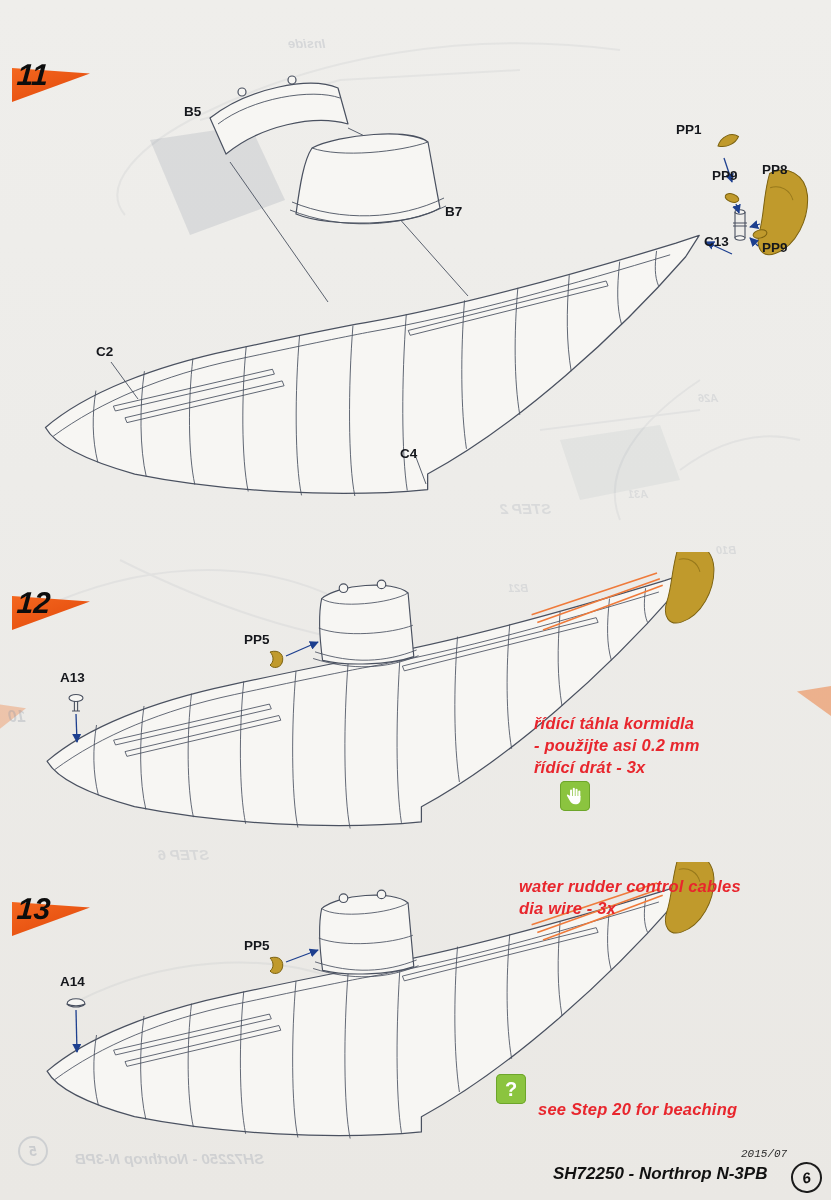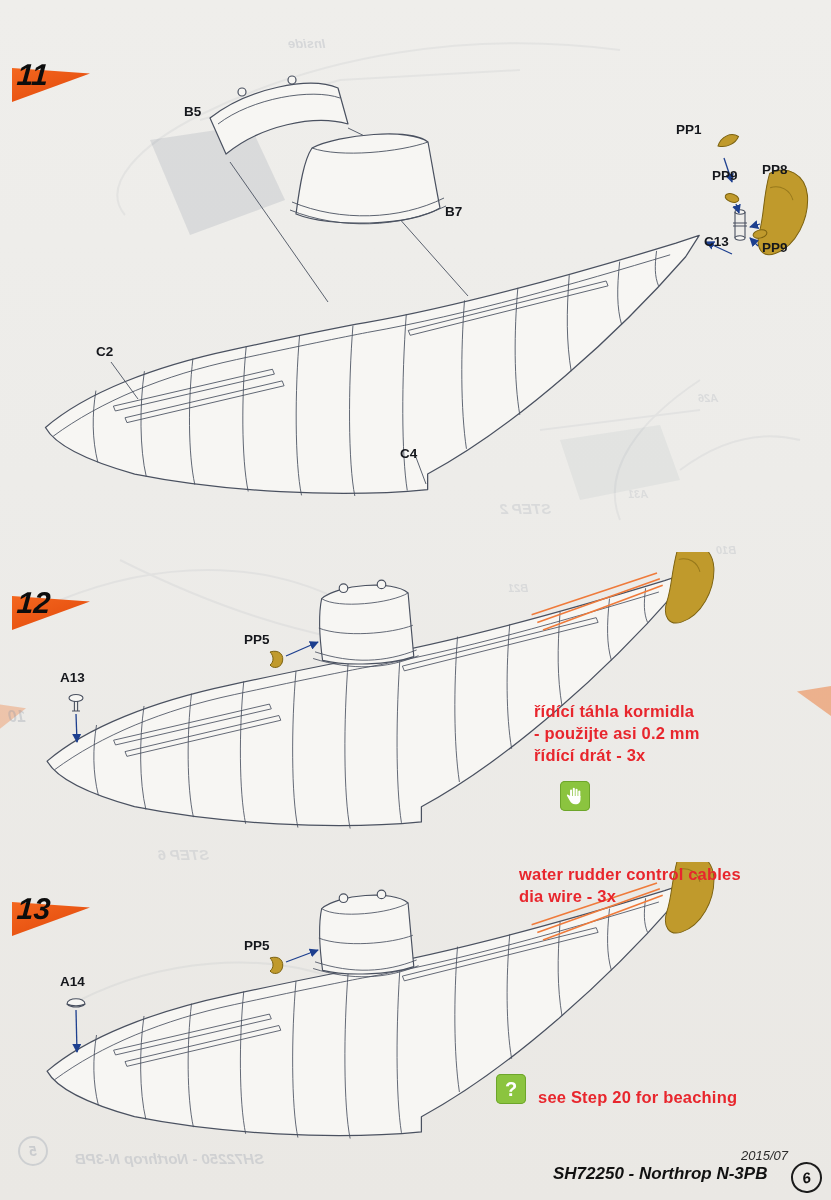--- a/index.html
+++ b/index.html
@@ -17,28 +17,28 @@
   .art{position:absolute;z-index:2;}
   .art text{font-family:"Liberation Sans",sans-serif;font-weight:bold;font-size:13.5px;fill:#15171c;}
   
   .badge{position:absolute;width:92px;height:42px;z-index:3;}
   .flag{position:absolute;left:0;top:6px;width:78px;height:34px;
         background:linear-gradient(160deg,#f4671f,#e1470a);
         clip-path:polygon(0 0,100% 16%,0 100%);}
   .stepnum{position:absolute;left:5px;top:-2px;font-style:italic;font-weight:bold;font-size:30px;
         color:#0d0d0d;transform:skewX(-4deg);line-height:1;}
   
-  .note{position:absolute;z-index:4;color:#e8262d;font-weight:bold;
-        font-size:16.5px;line-height:22px;letter-spacing:.2px;}
+  .note{position:absolute;z-index:4;color:#e8262d;font-style:italic;font-weight:bold;
+        font-size:16.5px;line-height:22px;letter-spacing:.2px;margin-top:12px;}
   
   .gicon{position:absolute;z-index:4;width:30px;height:30px;background:#8bc43f;border-radius:5px;
         box-shadow:inset 0 0 0 1px #6da52b;display:flex;align-items:center;justify-content:center;}
   .gicon .q{color:#fff;font-weight:bold;font-size:20px;line-height:1;}
   
-  .footer-date{position:absolute;left:741px;top:1148px;z-index:3;font-style:italic;font-size:13px;color:#2a2a2a;}
+  .footer-date{position:absolute;left:741px;top:1148px;z-index:3;font-style:italic;font-size:11px;color:#2a2a2a;font-family:Liberation Mono, monospace;}
   .footer-title{position:absolute;left:553px;top:1164px;z-index:3;font-style:italic;font-weight:bold;
         font-size:17px;color:#111;}
   .footer-page{position:absolute;left:791px;top:1162px;z-index:3;width:27px;height:27px;border:2px solid #1c1c1c;
         border-radius:50%;display:flex;align-items:center;justify-content:center;transform:rotate(-10deg);
         font-weight:bold;font-style:italic;font-size:15px;color:#111;}
 </style>
 </head>
 <body>
 
 <div class="page">

